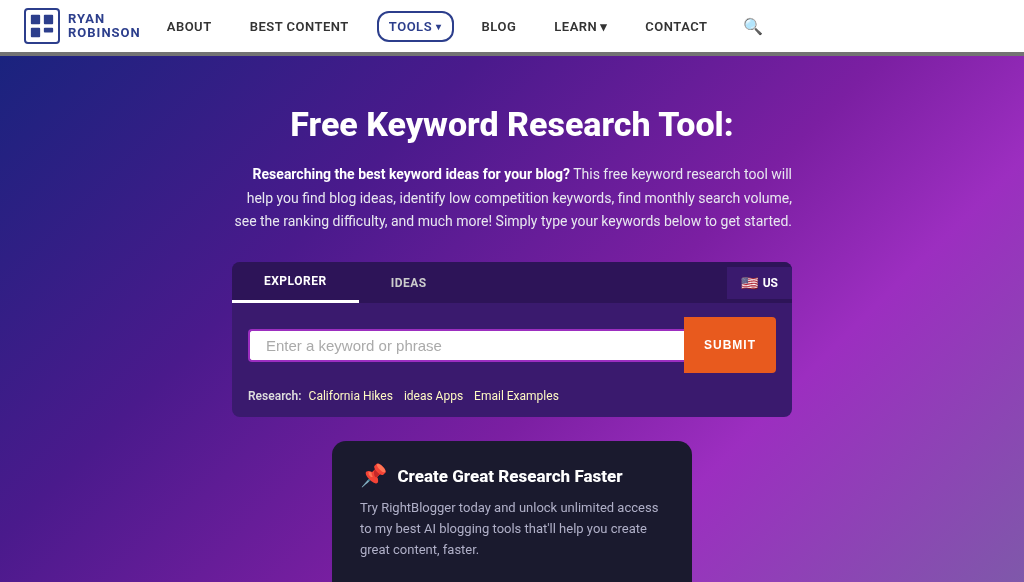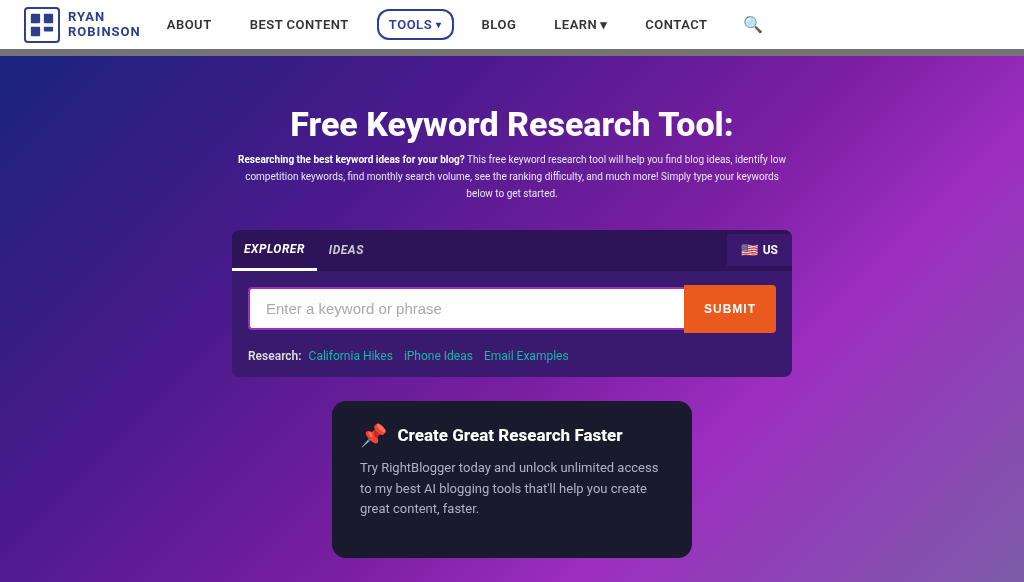--- a/index.html
+++ b/index.html
@@ -5,21 +5,21 @@
     * { margin: 0; padding: 0; box-sizing: border-box; }
     body { font-family: -apple-system, BlinkMacSystemFont, 'Segoe UI', Roboto, sans-serif; width: 1024px; height: 582px; overflow: hidden; }
 
     
     .navbar {
       background: #fff;
       height: 56px;
       display: flex;
       align-items: center;
       padding: 0 24px;
-      border-bottom: 7px solid #737373;
+      border-bottom: 4px solid #737373;
       position: relative;
       z-index: 10;
     }
     .navbar-logo {
       display: flex;
       align-items: center;
       gap: 8px;
       margin-right: 16px;
     }
     .logo-icon {
@@ -97,33 +97,33 @@
       flex-direction: column;
       align-items: center;
       padding: 48px 24px 40px;
     }
     .hero-title {
       color: #fff;
       font-size: 34px;
       font-weight: 800;
       text-align: center;
       line-height: 1.2;
-      margin-bottom: 6px;
+      margin-bottom: 18px;
     }
     .hero-subtitle {
       color: #fff;
       font-size: 22px;
       font-weight: 400;
       text-align: center;
       margin-bottom: 24px;
     }
     .hero-description {
       color: #e8e8f0;
-      font-size: 10px;
-      text-align: center;
+      font-size: 14px;
+      text-align: right;
       max-width: 560px;
       line-height: 1.7;
       margin-bottom: 28px;
     }
     .hero-description strong {
       color: #fff;
       font-weight: 700;
     }
 
     
@@ -135,28 +135,27 @@
       overflow: hidden;
       margin-bottom: 24px;
     }
     .tool-tabs {
       display: flex;
       align-items: center;
       background: #2d1458;
       padding: 0;
     }
     .tool-tab {
-      padding: 12px 12px;
+      padding: 12px 32px;
       font-size: 12px;
       font-weight: 700;
       color: #ccc;
       cursor: pointer;
       letter-spacing: 0.5px;
       text-transform: uppercase;
-      font-style: italic;
     }
     .tool-tab.active {
       color: #fff;
       border-bottom: 3px solid #fff;
     }
     .tool-tab-spacer { flex: 1; }
     .tool-flag {
       display: flex;
       align-items: center;
       gap: 4px;
@@ -169,53 +168,53 @@
     }
 
     .tool-search {
       display: flex;
       align-items: center;
       padding: 14px 16px;
       gap: 0;
     }
     .tool-input {
       flex: 1;
-      height: 43px;
+      height: 33px;
       border: 2px solid #9c2ec0;
       border-right: none;
       border-radius: 4px 0 0 4px;
       padding: 0 16px;
       font-size: 15px;
       color: #999;
       outline: none;
       background: #fff;
     }
     .tool-input::placeholder { color: #aaa; }
     .tool-submit {
-      height: 48px;
+      height: 56px;
       padding: 11px 20px;
       background: #e85a1e;
       color: #fff;
       font-size: 12px;
       font-weight: 800;
       letter-spacing: 1px;
       border: none;
       border-radius: 0 4px 4px 0;
       cursor: pointer;
       white-space: nowrap;
     }
 
     .tool-examples {
       padding: 2px 16px 14px;
       font-size: 12px;
       color: #ccc;
     }
     .tool-examples span.label { font-weight: 600; color: #ddd; }
     .tool-examples span.example {
-      color: #14b8a6;
+      color: #fef9c3;
       cursor: pointer;
       margin: 0 4px;
     }
 
     
     .promo-card {
       background: #1a1a2e;
       border-radius: 14px;
       width: 360px;
       padding: 22px 28px 20px;
@@ -295,21 +294,21 @@
         <span>US</span>
       </div>
     </div>
     <div class="tool-search">
       <input class="tool-input" type="text" placeholder="Enter a keyword or phrase" style="">
       <button class="tool-submit">SUBMIT</button>
     </div>
     <div class="tool-examples">
       <span class="label">Research:</span>
       <span class="example">California Hikes</span>
-      <span class="example">iPhone Ideas</span>
+      <span class="example">ideas Apps</span>
       <span class="example">Email Examples</span>
     </div>
   </div>
 
   <div class="promo-card">
     <div class="promo-header">
       <span class="promo-icon">📌</span>
       <span class="promo-title">Create Great Research Faster</span>
     </div>
     <p class="promo-desc">Try RightBlogger today and unlock unlimited access to my best AI blogging tools that'll help you create great content, faster.</p>

